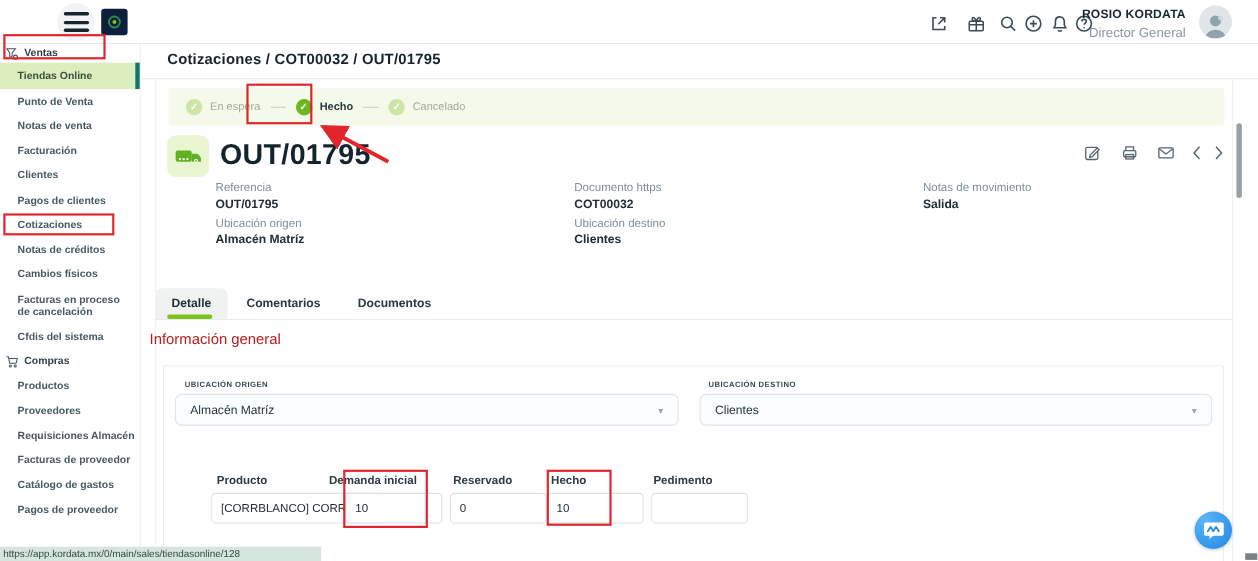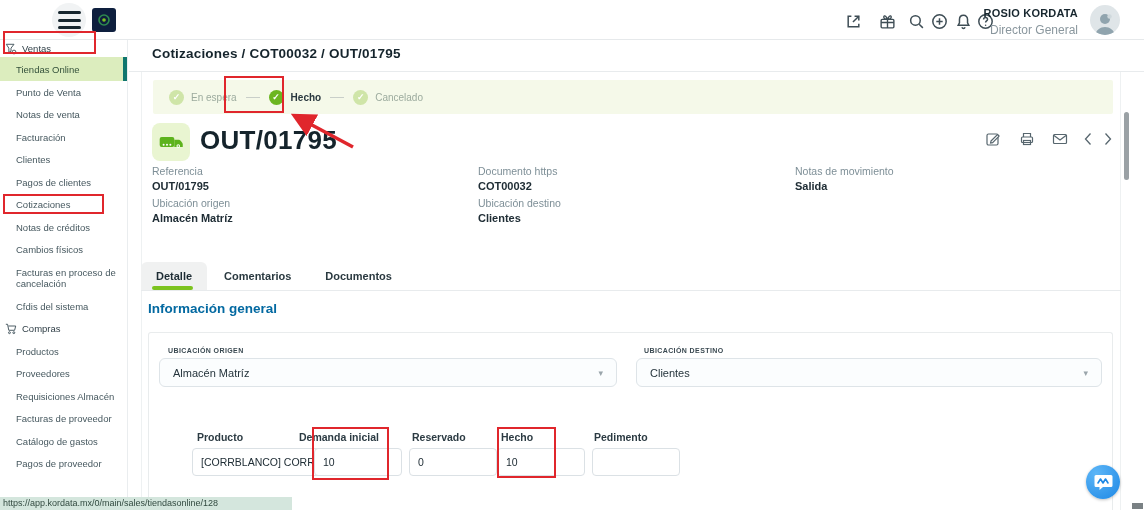--- a/index.html
+++ b/index.html
@@ -13,21 +13,21 @@
   .hamburger span { display:block; height:3px; background:#17262e; border-radius:2px; }
   .logo-box { position:absolute; left:92px; top:8px; width:24px; height:24px; background:#0e1f3e; border-radius:3px; display:flex; align-items:center; justify-content:center; }
   .top-icon { position:absolute; top:13px; width:17px; height:17px; color:#3e4d55; }
   .top-icon svg { width:100%; height:100%; }
   .user-block { position:absolute; right:66px; top:7px; text-align:right; }
   .user-name { font-size:11px; font-weight:bold; color:#17262e; letter-spacing:.2px; }
   .user-role { font-size:12px; color:#8a979e; margin-top:4px; }
   .avatar { position:absolute; right:24px; top:5px; width:30px; height:30px; border-radius:50%; background:#dfe5e8; overflow:hidden; display:flex; align-items:flex-end; justify-content:center; }
 
   
-  .sidebar { position:absolute; left:0; top:40px; width:128px; height:457px; background:#fff; border-right:1px solid #eaedef; z-index:2; }
+  .sidebar { position:absolute; left:0; top:40px; width:128px; height:457px; background:#fff; border-right:1px solid #eaedef; z-index:2;font-weight:bold; }
   .side-sec { height:17px; display:flex; align-items:center; gap:5px; padding-left:5px; font-size:9.5px; color:#2f3e46; }
   .side-sec.compras { height:22.5px; }
   .side-sec svg { width:12px; height:12px; color:#43545c; flex:none; }
   .side-item { height:22.5px; display:flex; align-items:center; padding-left:16px; font-size:9.5px; color:#46585f; cursor:pointer; }
   .side-item.active { height:24px; background:#dcedbe; border-right:4px solid #0f766e; color:#33503a; }
   .side-item.wrap { height:34px; line-height:11px; align-items:center; padding-right:6px; }
 
   
   .breadcrumb { position:absolute; left:152px; top:46px; font-size:13.5px; font-weight:bold; color:#15242c; letter-spacing:.2px; z-index:3; }
   .bc-divider { position:absolute; left:129px; top:71px; width:1015px; border-top:1px solid #e8ebed; }
@@ -42,32 +42,32 @@
   .step.dim .step-label { font-size:10px; color:#9cab9e; }
   .step.on  .step-label { font-size:10px; color:#29383f; font-weight:bold; }
   .step-conn { width:14px; border-top:1px solid #c9cfc9; margin:0 9px; }
 
   
   .truck-badge { position:absolute; left:152px; top:123px; width:38px; height:38px; border-radius:8px; background:#e9f5d1; display:flex; align-items:center; justify-content:center; z-index:3; }
   .doc-title { position:absolute; left:200px; top:125px; font-size:26px; font-weight:800; color:#15242c; letter-spacing:.3px; z-index:3; }
   .doc-action { position:absolute; top:131px; width:16px; height:16px; color:#57666e; z-index:4; cursor:pointer; }
   .doc-action svg { width:100%; height:100%; }
 
-  .field { position:absolute; z-index:3; }
+  .field { position:absolute; z-index:3;margin-left:44px; }
   .field-label { font-size:10.5px; color:#7e8f97; margin-bottom:3px; }
   .field-value { font-size:11px; font-weight:bold; color:#202e36; }
 
   
   .tabs { position:absolute; left:141px; top:262px; height:28px; display:flex; z-index:3; }
   .tab { display:flex; align-items:center; justify-content:center; font-size:11px; font-weight:bold; color:#2a3940; padding:0 17px; cursor:pointer; }
   .tab.active { background:#f0f1f1; border-radius:6px 6px 0 0; position:relative; color:#1d2c34; padding:0 15px; }
   .tab.active::after { content:""; position:absolute; left:11px; right:14px; bottom:0; height:4px; background:#7cc31f; border-radius:2px; }
   .tabs-line { position:absolute; left:141px; top:290px; width:980px; border-top:1px solid #e8ebed; }
 
-  .section-title { position:absolute; left:148px; top:301px; font-size:13.5px; font-weight:bold; color:#0369a1; z-index:3; }
+  .section-title { position:absolute; left:136px; top:301px; font-size:13.5px; font-weight:normal; color:#b91c1c; z-index:3; }
 
   
   .form-card { position:absolute; left:148px; top:332px; width:965px; height:178px; border:1px solid #e9eced; border-bottom:none; border-radius:3px 3px 0 0; background:#fff; z-index:2; }
   .sel-label { position:absolute; font-size:7px; font-weight:bold; color:#3a4951; letter-spacing:.4px; z-index:3; }
   .select-box { position:absolute; height:29px; background:#fbfdfe; border:1px solid #dee4e8; border-radius:6px; display:flex; align-items:center; padding:0 13px; z-index:3; cursor:pointer; }
   .select-value { font-size:11px; color:#25343c; flex:1; }
   .select-caret { font-size:9px; color:#9aa5ab; }
 
   .col-header { position:absolute; top:431px; font-size:10.5px; font-weight:bold; color:#2c3b43; z-index:3; }
   .cell-input { position:absolute; top:448px; height:28px; border:1px solid #dbe1e5; border-radius:4px; background:#fff; font-family:"Liberation Sans",sans-serif; font-size:10.5px; color:#202e36; padding:0 8px; z-index:3; }

